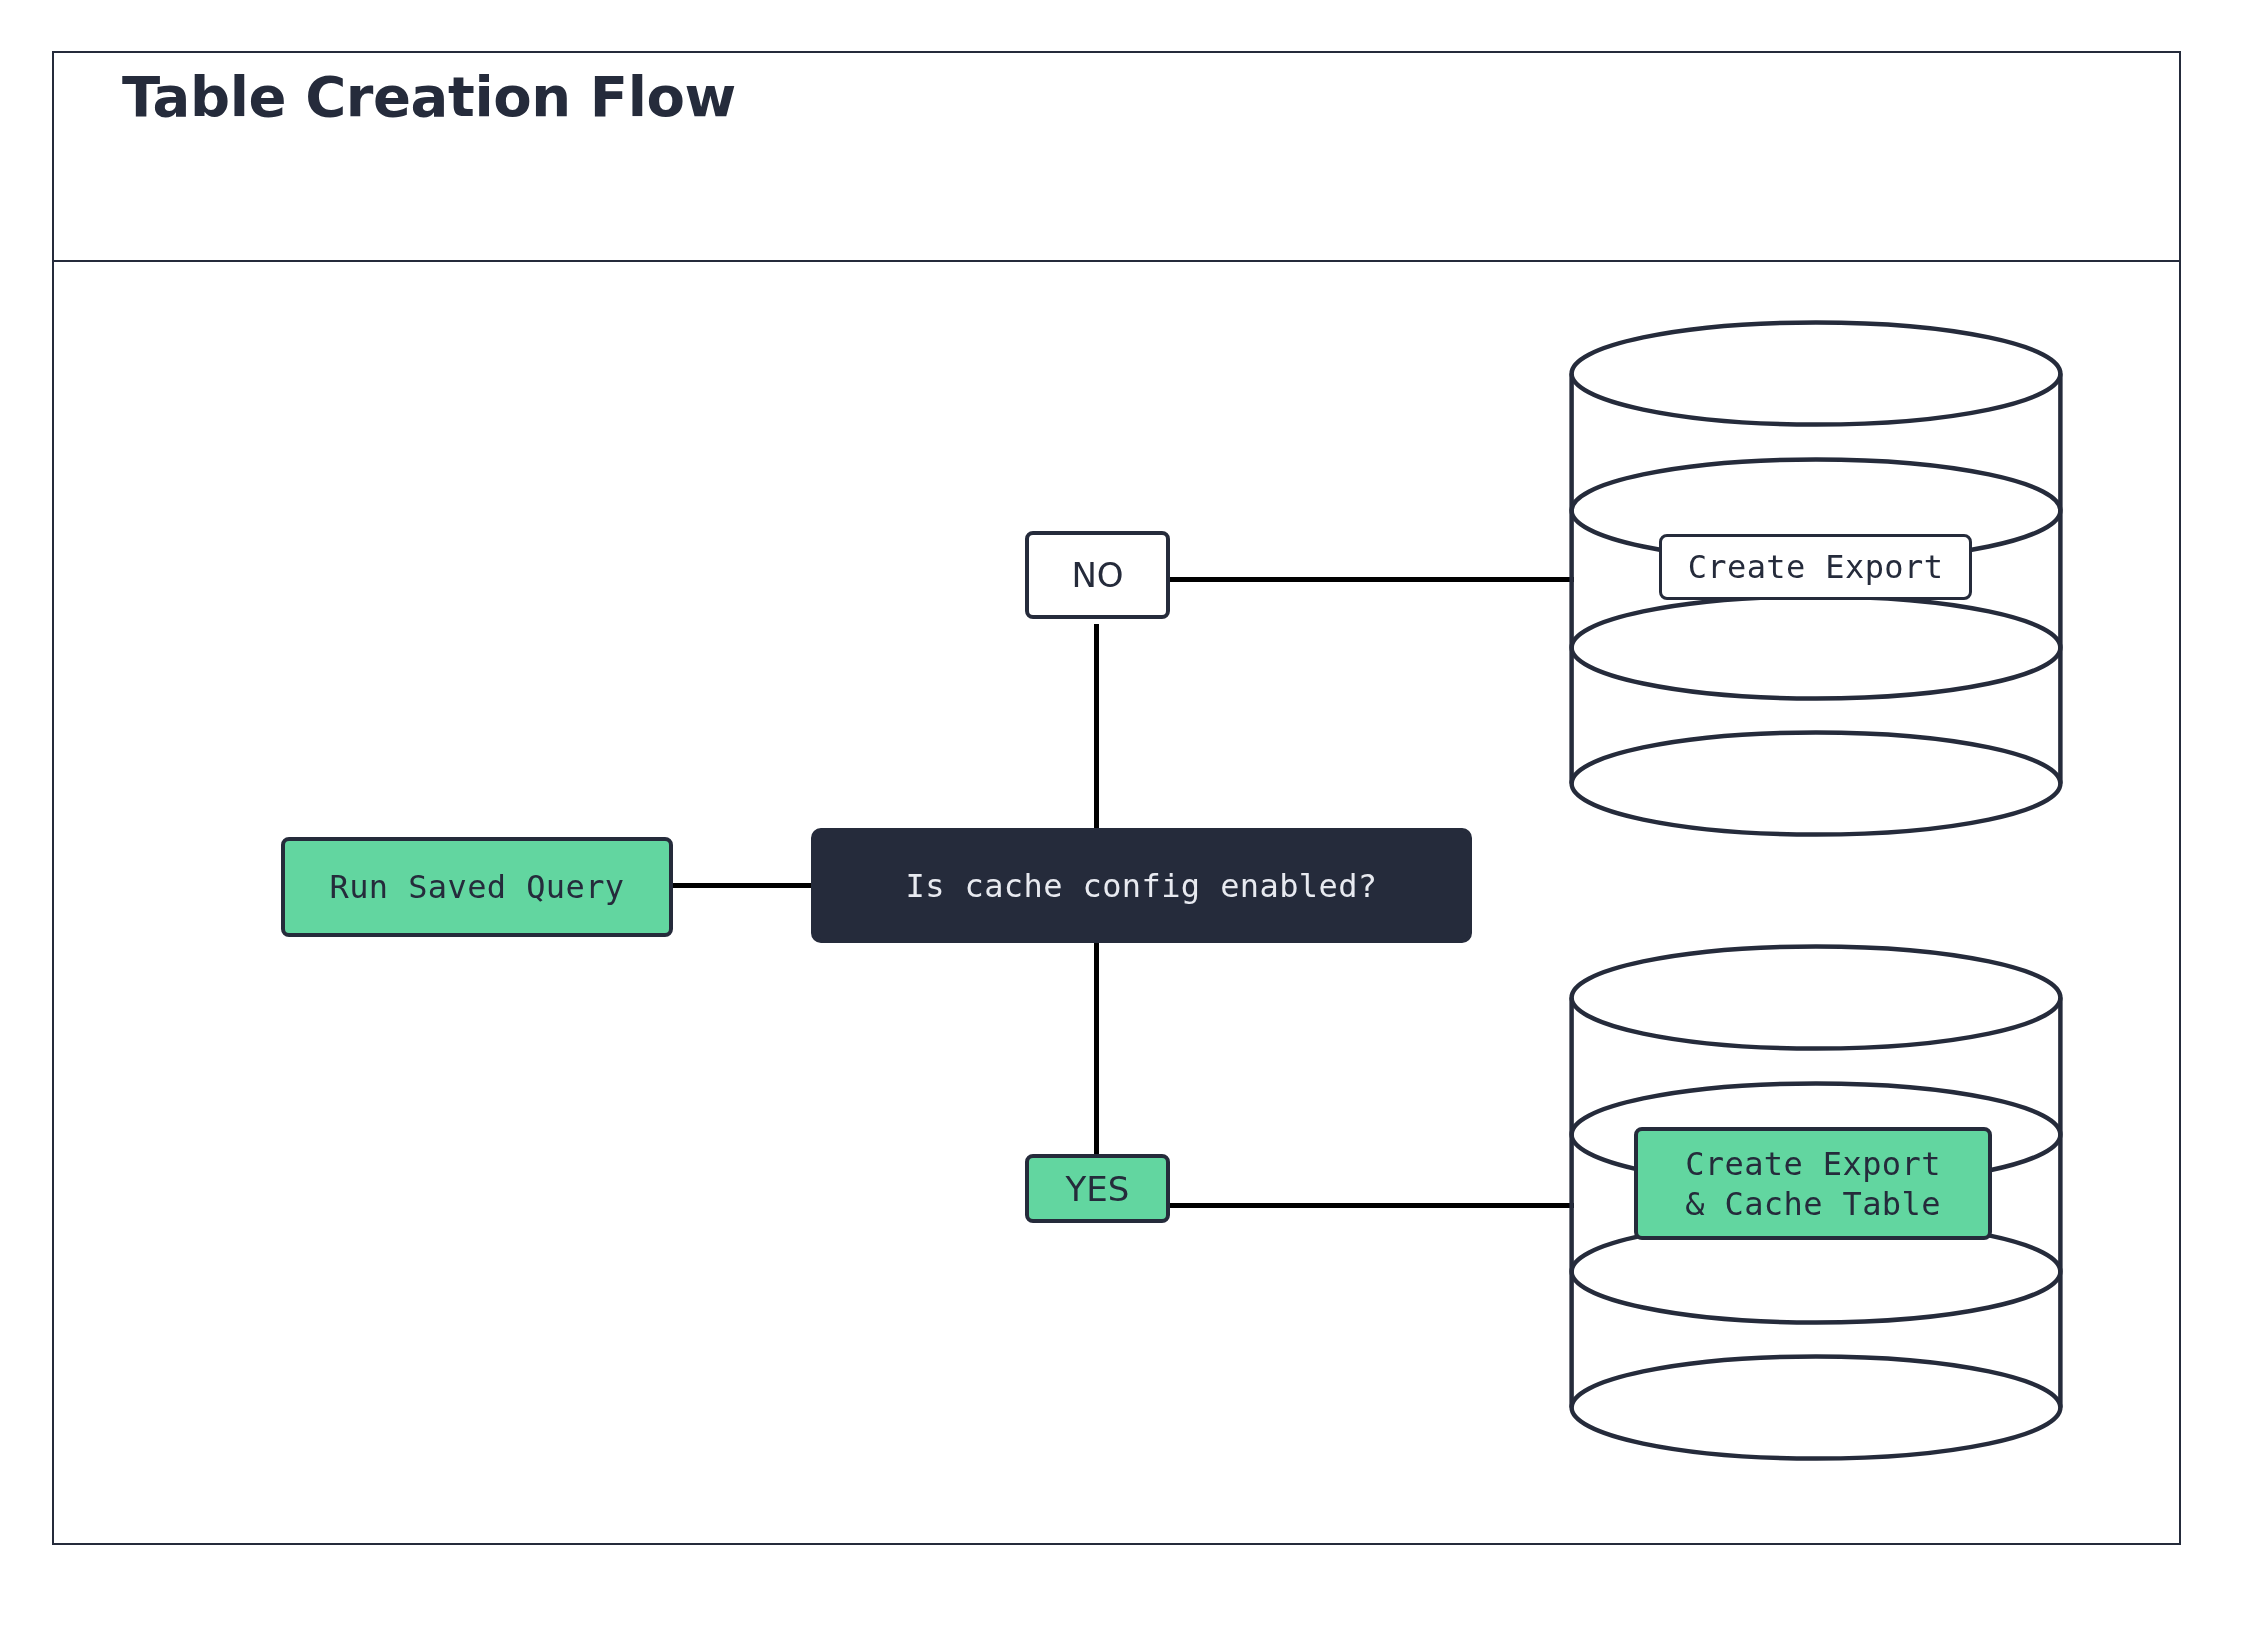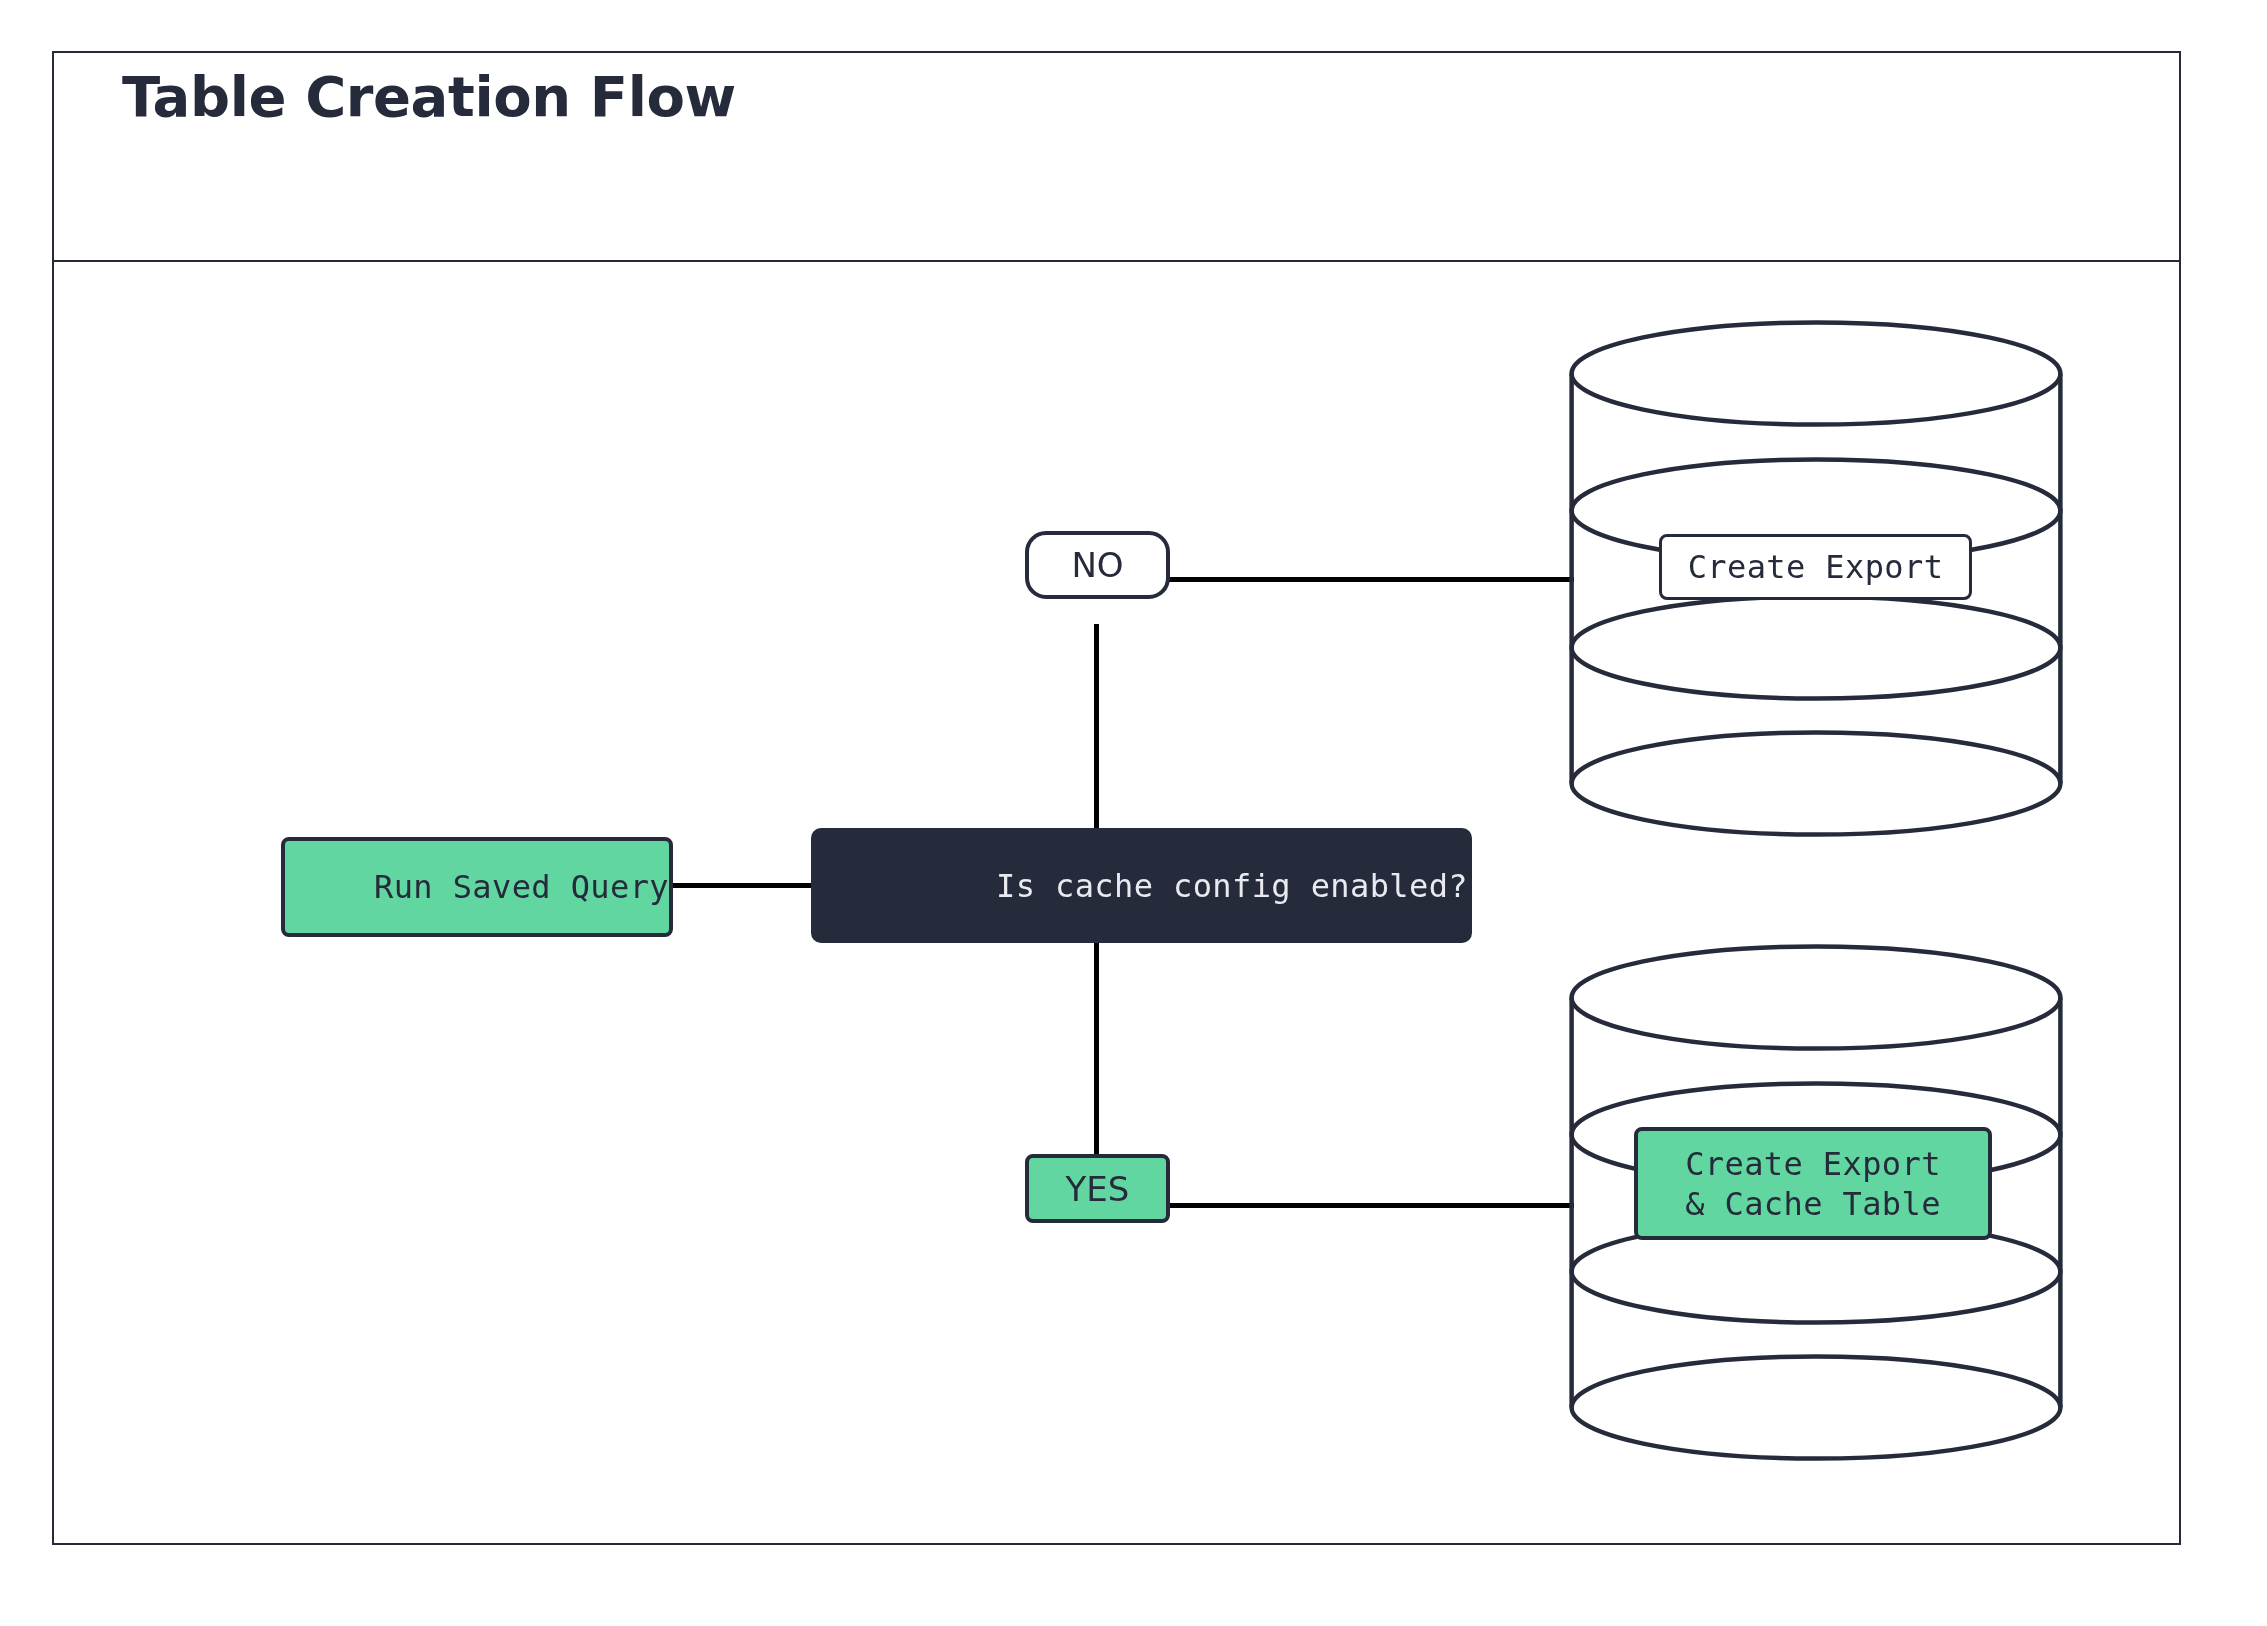--- a/index.html
+++ b/index.html
@@ -78,21 +78,20 @@
     display: flex;
     align-items: center;
     justify-content: center;
     text-align: center;
     border-radius: 8px;
   }
   .node-mono {
     font-family: "DejaVu Sans Mono", monospace;
     font-size: 32px;
     letter-spacing: 0.4px;
-    justify-content: flex-end;
   }
   .node-sans {
     font-family: "DejaVu Sans", sans-serif;
     font-size: 34px;
   }
 
   .node-process {
     background: #62D6A0;
     border: 4.5px solid #252B3B;
     color: #252B3B;
@@ -169,21 +168,21 @@
     <div class="edge edge-h" style="left:1167px; top:1203px; width:407px;"></div>
 
     <div class="node node-process node-mono" style="left:281px; top:837px; width:392px; height:100px;">
       <span>Run Saved Query</span>
     </div>
 
     <div class="node node-decision node-mono" style="left:811px; top:828px; width:661px; height:115px;">
       <span>Is cache config enabled?</span>
     </div>
 
-    <div class="node node-label-white node-sans" style="left:1025px; top:531px; width:145px; height:68px;border-radius:21px;">
+    <div class="node node-label-white node-sans" style="left:1025px; top:531px; width:145px; height:88px;">
       <span>NO</span>
     </div>
 
     <div class="node node-label-green node-sans" style="left:1025px; top:1154px; width:145px; height:69px;">
       <span>YES</span>
     </div>
 
     <div class="db" style="left:1567px; top:318px; width:498px; height:521px;">
       <svg width="498" height="521" viewBox="0 0 556 582">
         <g fill="none" stroke="#252B3B" stroke-width="5">

